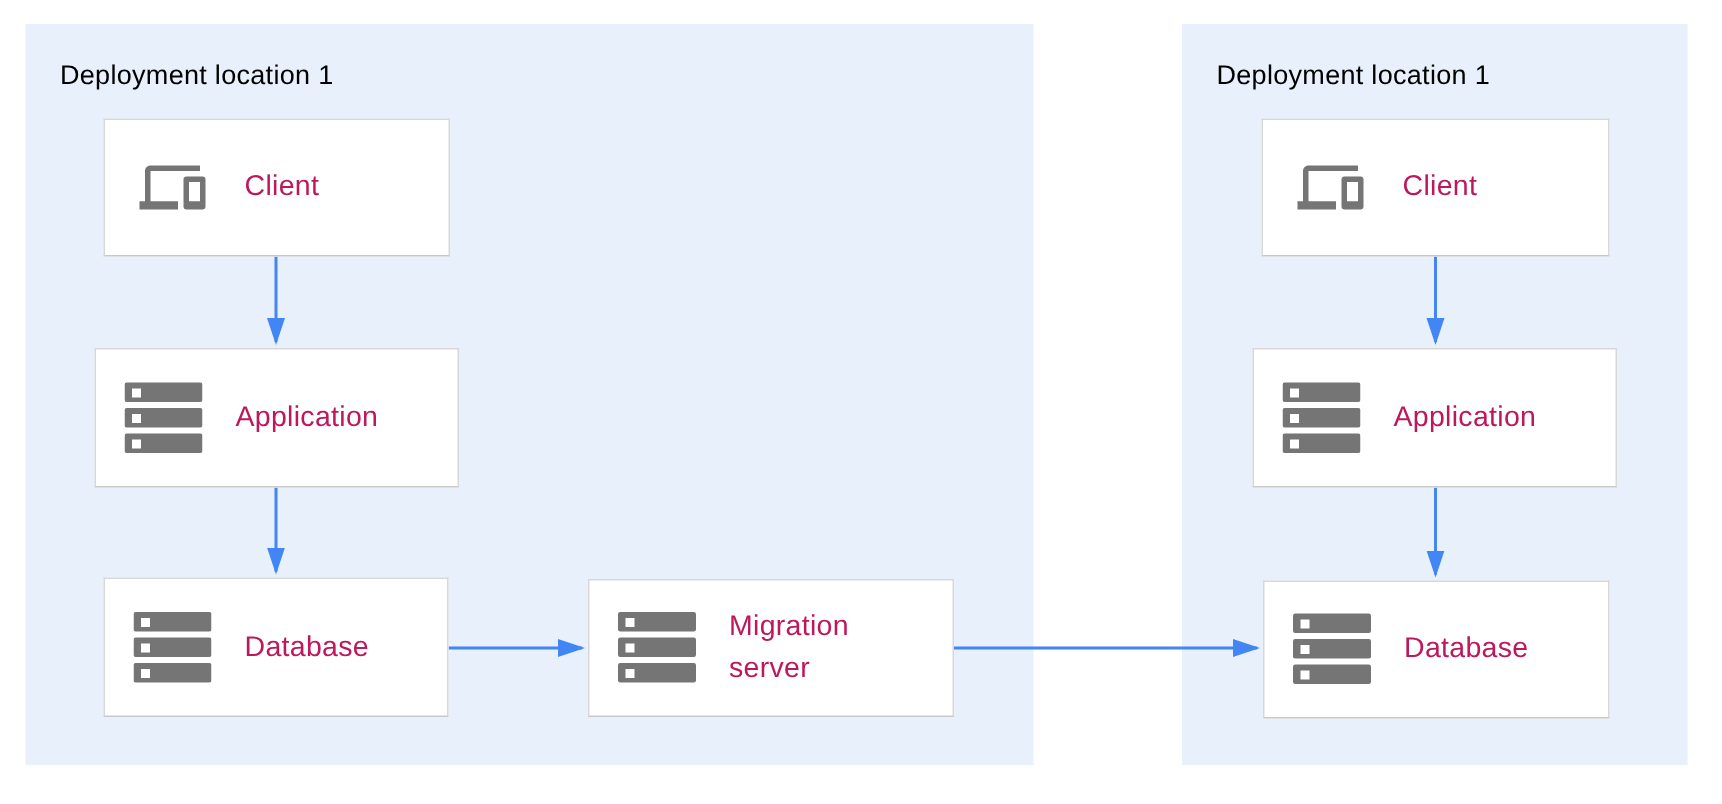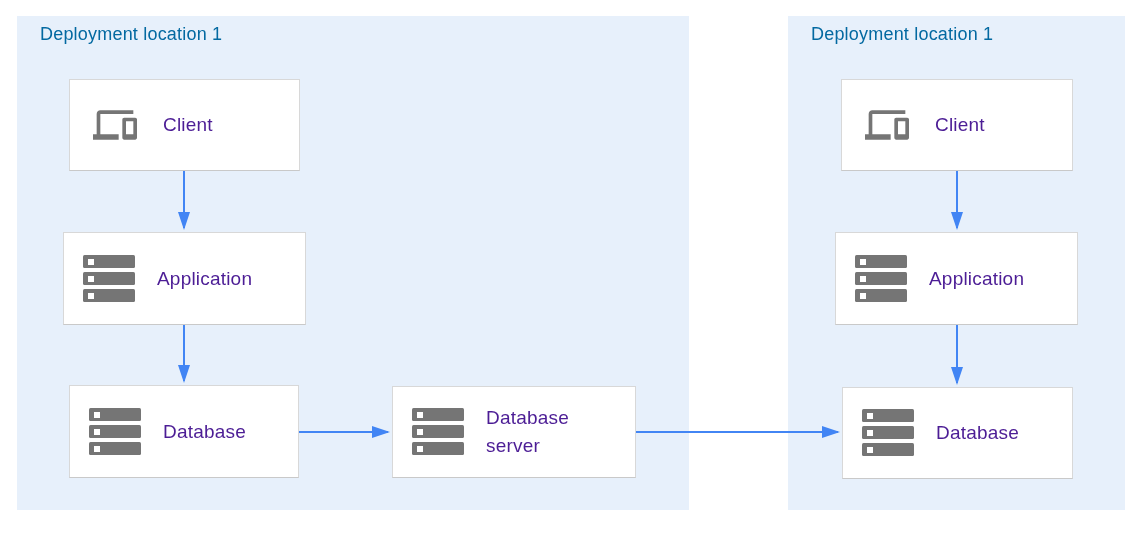--- a/index.html
+++ b/index.html
@@ -17,23 +17,23 @@
   }
   .zone {
     position: absolute;
     background: #e7f0fb;
   }
   .zone-1 { left: 17px; top: 16px; width: 672px; height: 494px; }
   .zone-2 { left: 788px; top: 16px; width: 337px; height: 494px; }
   .zone-title {
     position: absolute;
     left: 23px;
-    top: 8px;
+    top: 24px;
     font-size: 18px;
-    color: #0369a1;
+    color: #000000;
     letter-spacing: 0.2px;
     white-space: nowrap;
   }
   .edges {
     position: absolute;
     left: 0; top: 0;
     width: 1148px; height: 536px;
     pointer-events: none;
   }
   .node {
@@ -50,21 +50,21 @@
     flex: 0 0 auto;
     width: 52px;
     height: 50px;
     display: flex;
     align-items: center;
     justify-content: center;
   }
   .node .node-label {
     margin-left: 22px;
     font-size: 19px;
-    color: #4c1d95;
+    color: #be185d;
     letter-spacing: 0.2px;
     line-height: 28px;
   }
   .node-client-1     { left: 69px;  top: 79px;  width: 231px; height: 92px; }
   .node-application-1{ left: 63px;  top: 232px; width: 243px; height: 93px; }
   .node-database-1   { left: 69px;  top: 385px; width: 230px; height: 93px; }
   .node-migration    { left: 392px; top: 386px; width: 244px; height: 92px; }
   .node-client-2     { left: 841px; top: 79px;  width: 232px; height: 92px; }
   .node-application-2{ left: 835px; top: 232px; width: 243px; height: 93px; }
   .node-database-2   { left: 842px; top: 387px; width: 231px; height: 92px; }
@@ -151,21 +151,21 @@
           <rect x="0" y="18" width="52" height="13" rx="1.5"></rect>
           <rect x="0" y="35" width="52" height="13" rx="1.5"></rect>
         </g>
         <g fill="#ffffff">
           <rect x="5" y="5" width="6" height="6"></rect>
           <rect x="5" y="22" width="6" height="6"></rect>
           <rect x="5" y="39" width="6" height="6"></rect>
         </g>
       </svg>
     </span>
-    <span class="node-label">Database server</span>
+    <span class="node-label">Migration server</span>
   </div>
 
   <div class="node node-client-2">
     <span class="icon">
       <svg width="52" height="44" viewBox="0 0 24 24" fill="#757575">
           <path d="M4 6h18V4H4c-1.1 0-2 .9-2 2v11H0v3h14v-3H4V6zm19 2h-6c-.55 0-1 .45-1 1v10c0 .55.45 1 1 1h6c.55 0 1-.45 1-1V9c0-.55-.45-1-1-1zm-1 9h-4v-7h4v7z"></path>
         </svg>
     </span>
     <span class="node-label">Client</span>
   </div>

